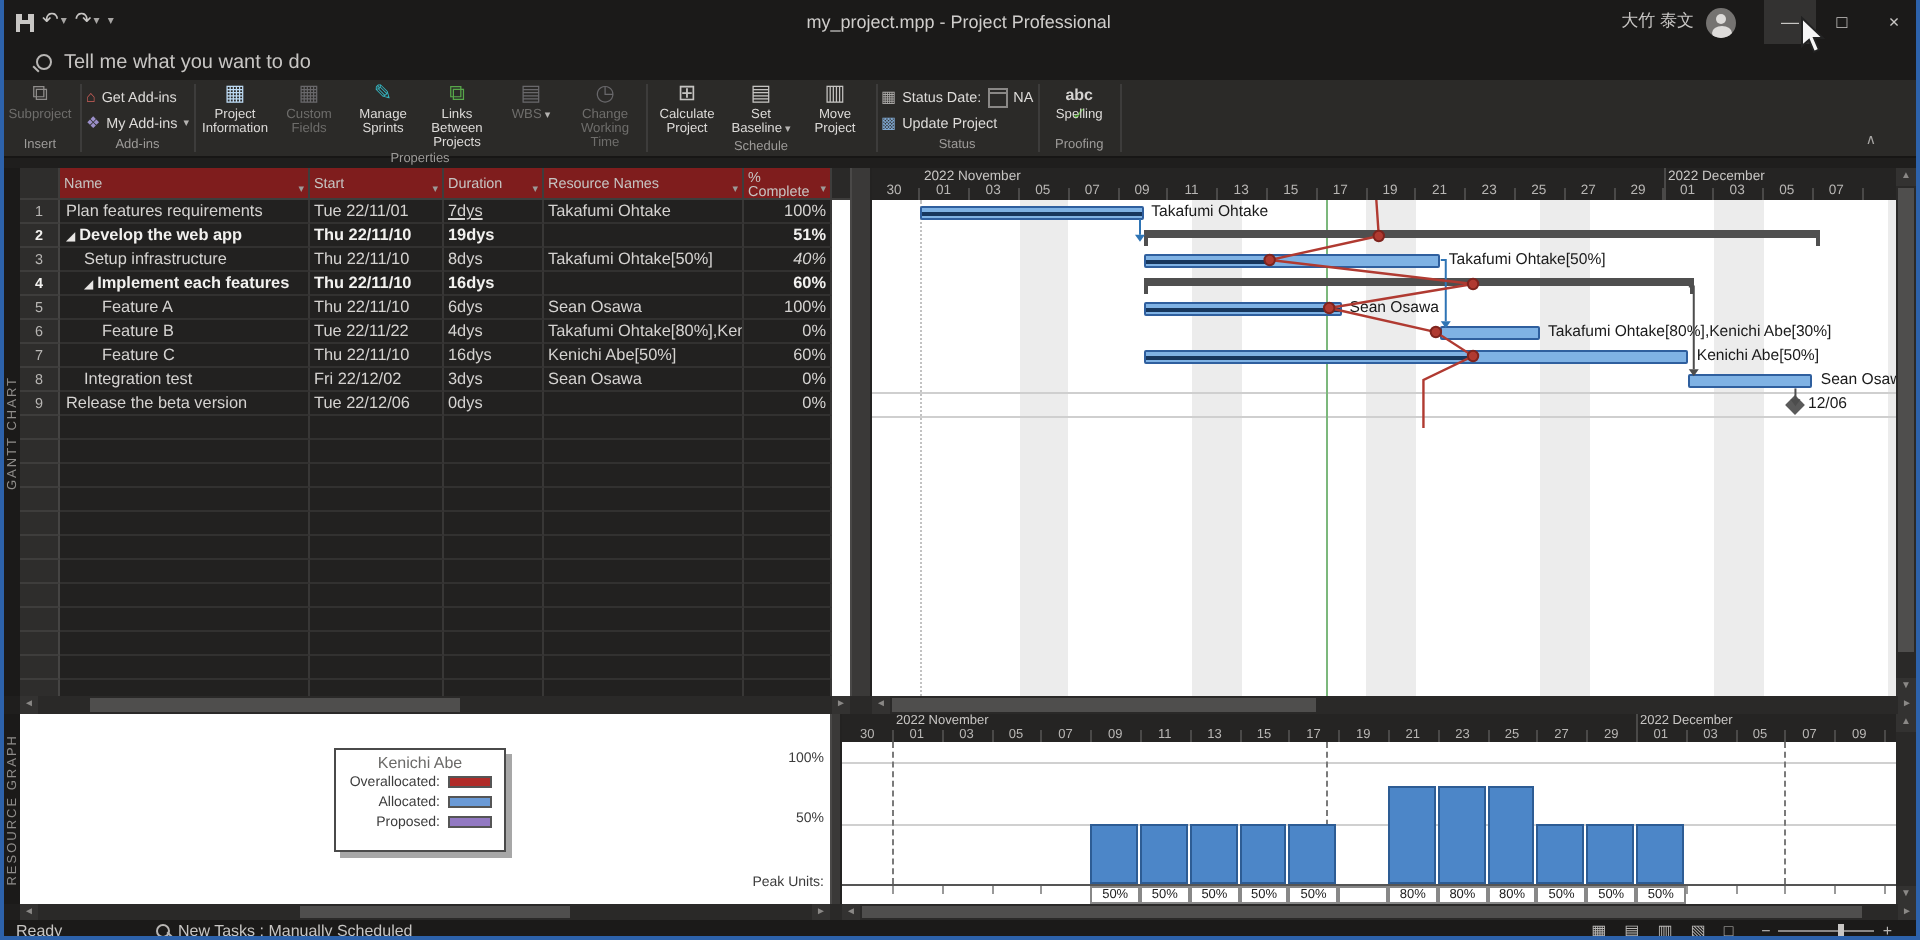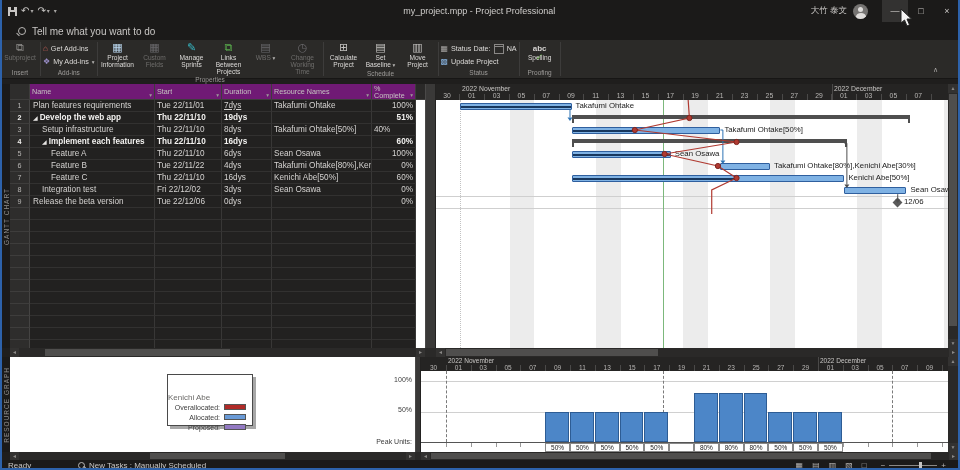--- a/index.html
+++ b/index.html
@@ -56,21 +56,21 @@
   .rsm .mini:after{content:"";position:absolute;left:0;top:1.5px;width:8px;height:1px;background:#8a8886;}
   .arrowg{font-size:5.5px;color:#b5b3b1;}
   .abcic{font-size:8px;font-weight:bold;color:#d5d3d1;line-height:7px;}
   .abcchk{color:#4ea72e;font-size:9px;line-height:6px;}
   .collapse{position:absolute;right:22px;top:66px;color:#a8a6a4;font-size:7px;}
   
   .strip{position:absolute;left:2px;width:8px;background:#1b1a19;color:#8f8d8b;
          display:flex;align-items:center;justify-content:center;}
   .striptext{writing-mode:vertical-rl;transform:rotate(180deg);font-size:6.5px;letter-spacing:1px;white-space:nowrap;}
   
-  .tblhead{position:absolute;left:10px;top:84px;width:406px;height:16px;background:#701a75;display:flex;}
+  .tblhead{position:absolute;left:10px;top:84px;width:406px;height:16px;background:#7f1d1d;display:flex;}
   .thc{border-right:1px solid #3e3d3c;border-bottom:1px solid #3e3d3c;box-sizing:border-box;
        font-size:7.2px;color:#c6c4c2;display:flex;align-items:center;padding:0 2px;position:relative;}
   .thc .flt{position:absolute;right:2px;bottom:1px;font-size:5.5px;color:#9d9b99;}
   .tblbody{position:absolute;left:10px;top:100px;width:406px;height:248px;overflow:hidden;background:#222120;}
   .trow{display:flex;height:12px;box-sizing:border-box;}
   .tc{border-right:1px solid #383736;border-bottom:1px solid #323130;box-sizing:border-box;
       font-size:8.2px;line-height:11px;color:#d5d3d1;white-space:nowrap;overflow:hidden;padding:0 2px;}
   .tc.idc{background:#2e2d2c;color:#b8b6b4;text-align:center;font-size:7.2px;border-right:1px solid #454443;border-bottom:1px solid #3e3d3c;}
   .trow.sum .tc{font-weight:bold;color:#f2f1ef;}
   .caret{font-size:6px;margin-right:2px;color:#e8e6e4;}
@@ -97,21 +97,21 @@
   .glabel{position:absolute;font-size:7.8px;color:#1a1a1a;white-space:nowrap;line-height:8px;}
   .gsvg{position:absolute;left:0;top:0;pointer-events:none;}
   
   .sbtrack{position:absolute;background:#2a2928;}
   .sbthumb{position:absolute;background:#4f4e4d;}
   .sbarr{position:absolute;color:#8a8886;font-size:5px;line-height:8px;text-align:center;background:#333231;}
   
   .rgleft{position:absolute;left:10px;top:357px;width:405px;height:95px;background:#ffffff;}
   .legend{position:absolute;left:157px;top:17px;width:84px;height:50px;background:#fff;border:1px solid #4a4a4a;
           box-shadow:3px 3px 0 rgba(60,60,60,0.45);}
-  .legtitle{font-size:8px;color:#6b6a68;margin-top:18px;}
+  .legtitle{text-align:center;font-size:8px;color:#6b6a68;margin-top:2px;}
   .legitem{display:flex;align-items:center;justify-content:flex-end;gap:4px;padding:0 6px;height:10px;}
   .leglab{font-size:7px;color:#3c3c3c;}
   .legsw{width:22px;height:6px;border:1px solid #555;box-sizing:border-box;}
   .axlab{position:absolute;right:3px;font-size:7px;color:#3c3c3c;text-align:right;width:60px;}
   .rgright{position:absolute;left:421px;top:357px;width:527px;height:95px;background:#ffffff;overflow:hidden;}
   .rghead{position:absolute;left:0;top:0;width:527px;height:14px;background:#252423;}
   .rgmonth{position:absolute;top:0px;font-size:6.5px;color:#c8c6c4;white-space:nowrap;}
   .rgtick{position:absolute;top:7px;width:24.8px;text-align:center;font-size:6.5px;color:#b8b6b4;}
   .rgchart{position:absolute;left:0;top:14px;width:527px;height:71px;background:#fff;}
   .rgrid{position:absolute;left:0;width:527px;height:1px;background:#d0d0d0;}
@@ -326,21 +326,21 @@
         <div class="tc" style="width: 50px;">19dys</div>
         <div class="tc" style="width: 100px;"></div>
         <div class="tc" style="width: 44px; text-align: right;">51%</div>
       </div>
       <div class="trow">
         <div class="tc idc" style="width: 20px;">3</div>
         <div class="tc" style="width: 125px; padding-left: 12px;"><span>Setup infrastructure</span></div>
         <div class="tc" style="width: 67px;">Thu 22/11/10</div>
         <div class="tc" style="width: 50px;">8dys</div>
         <div class="tc" style="width: 100px;">Takafumi Ohtake[50%]</div>
-        <div class="tc" style="width: 44px; ">40%</div>
+        <div class="tc" style="width: 44px; text-align: right; font-style: italic;">40%</div>
       </div>
       <div class="trow sum">
         <div class="tc idc" style="width: 20px;">4</div>
         <div class="tc" style="width: 125px; padding-left: 12px;"><span class="caret">◢</span><span>Implement each features</span></div>
         <div class="tc" style="width: 67px;">Thu 22/11/10</div>
         <div class="tc" style="width: 50px;">16dys</div>
         <div class="tc" style="width: 100px;"></div>
         <div class="tc" style="width: 44px; text-align: right;">60%</div>
       </div>
       <div class="trow">

